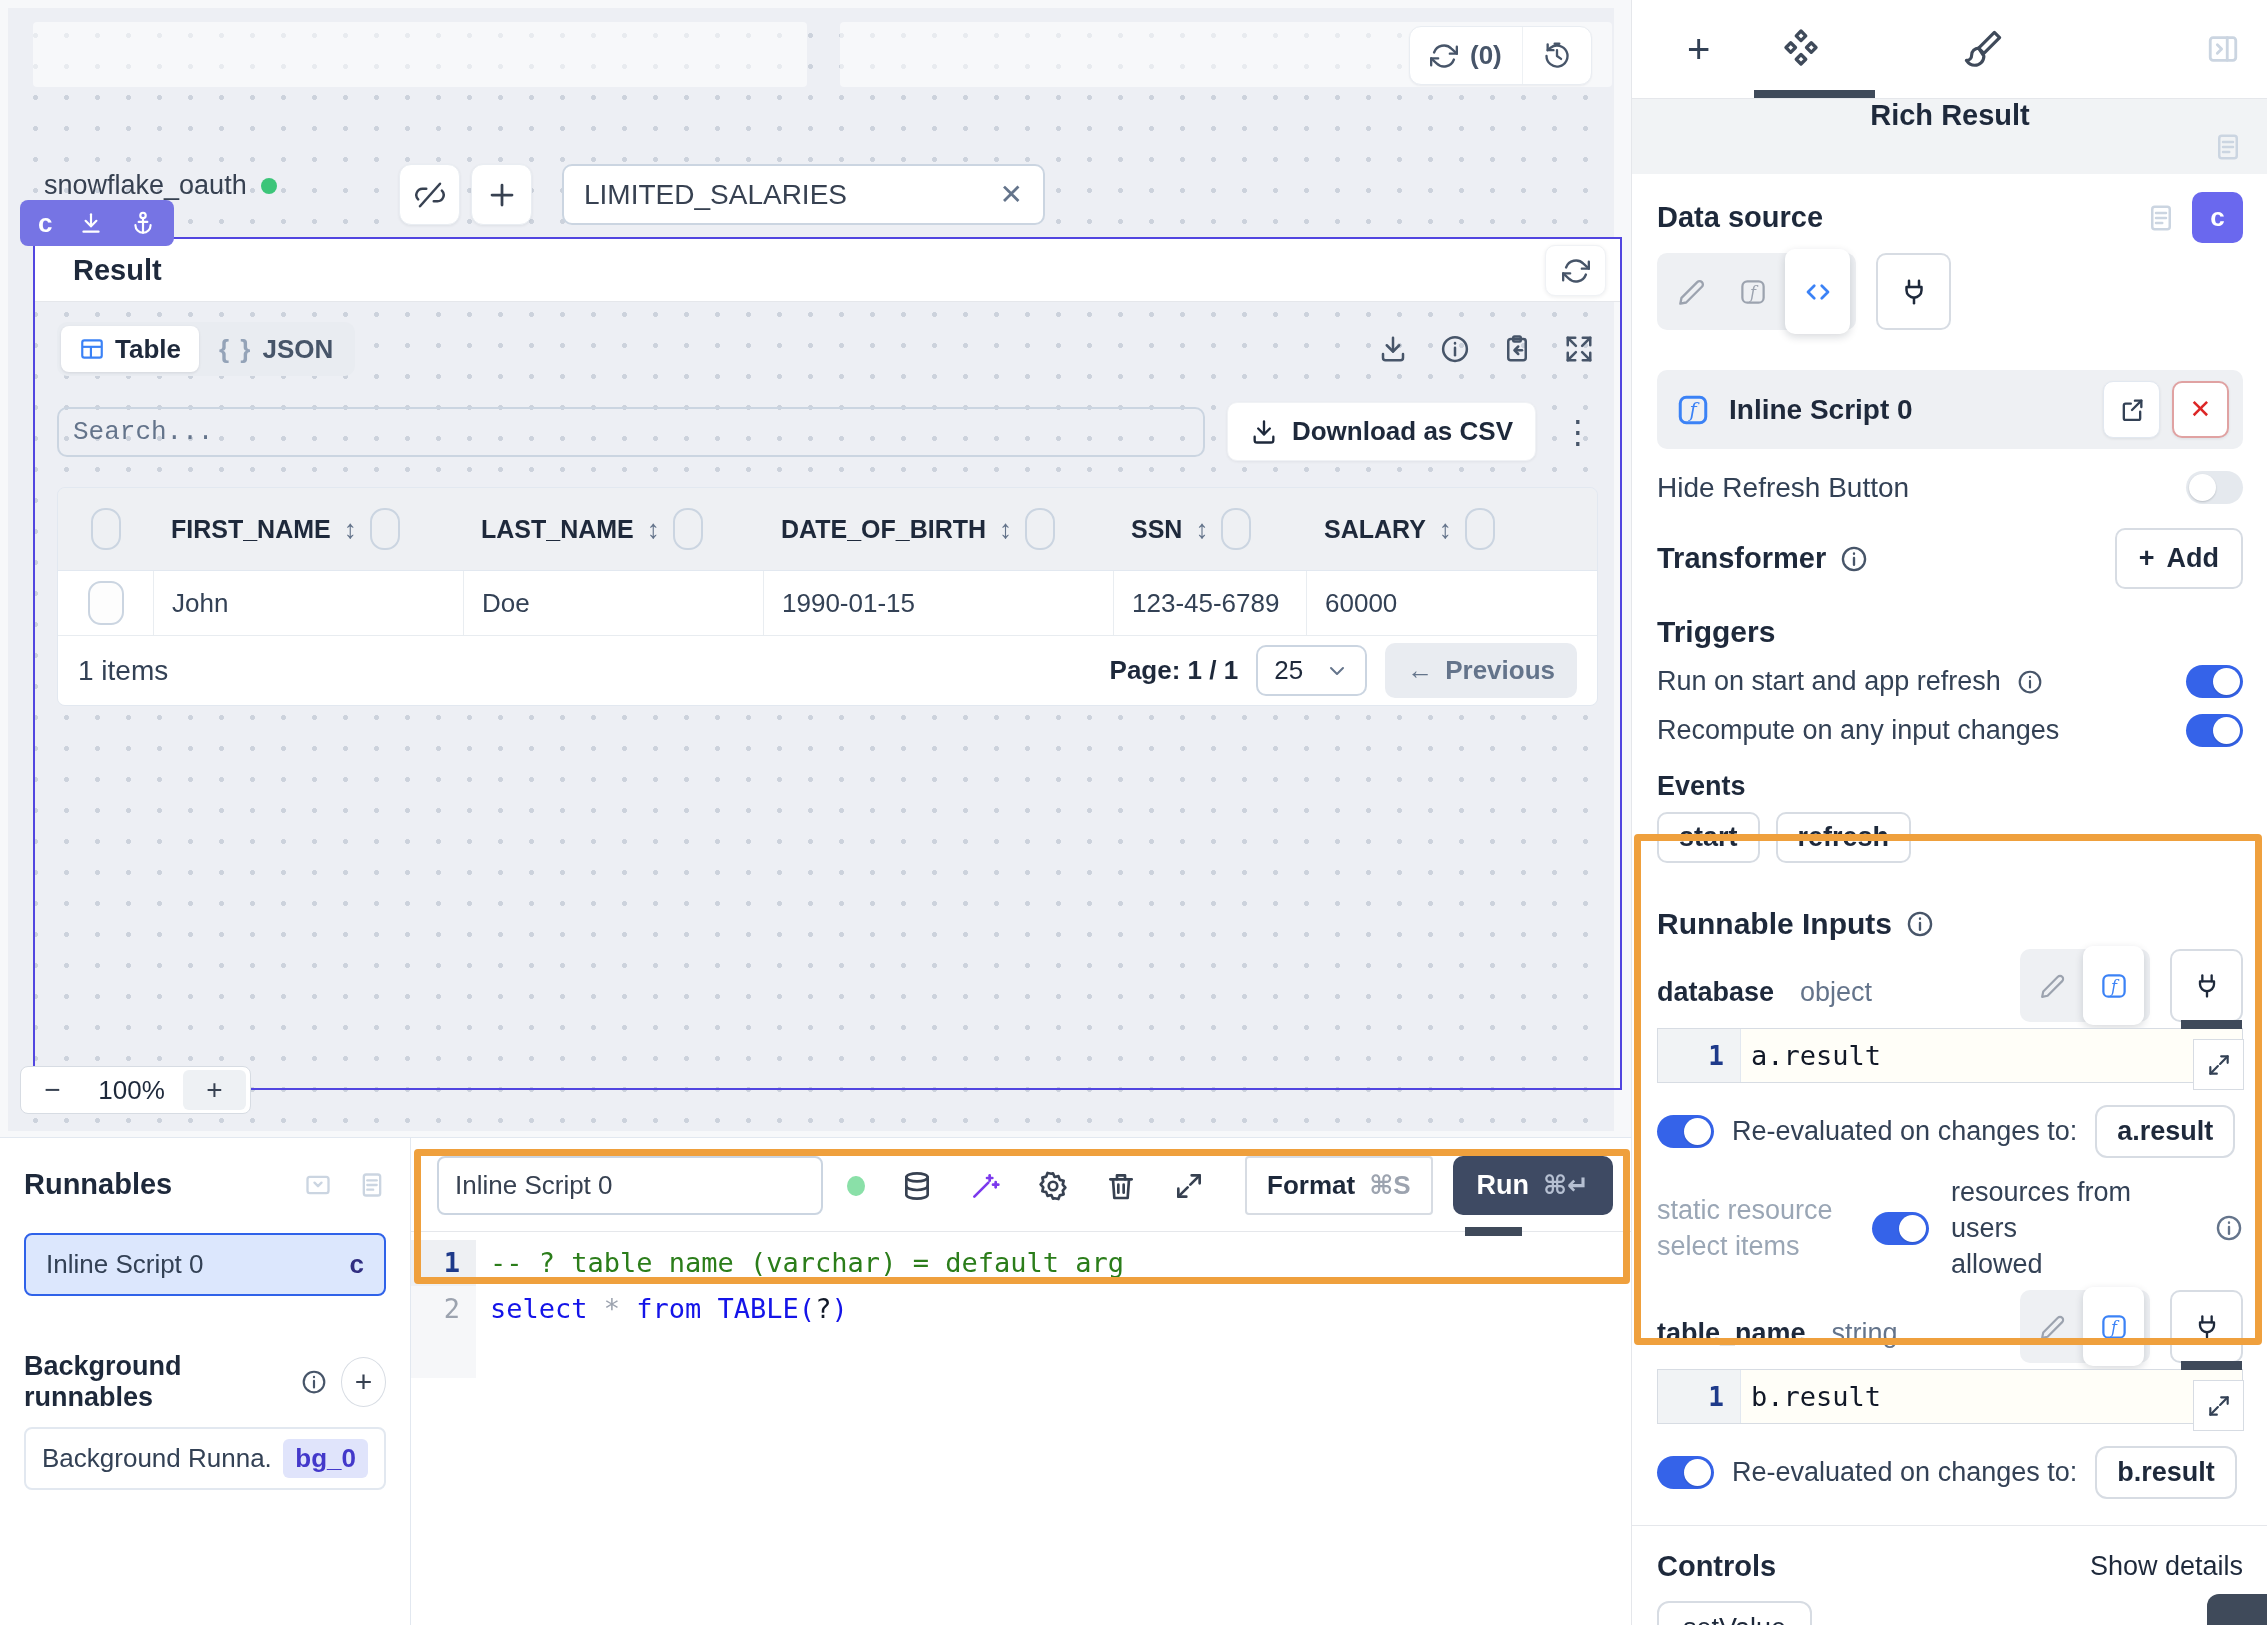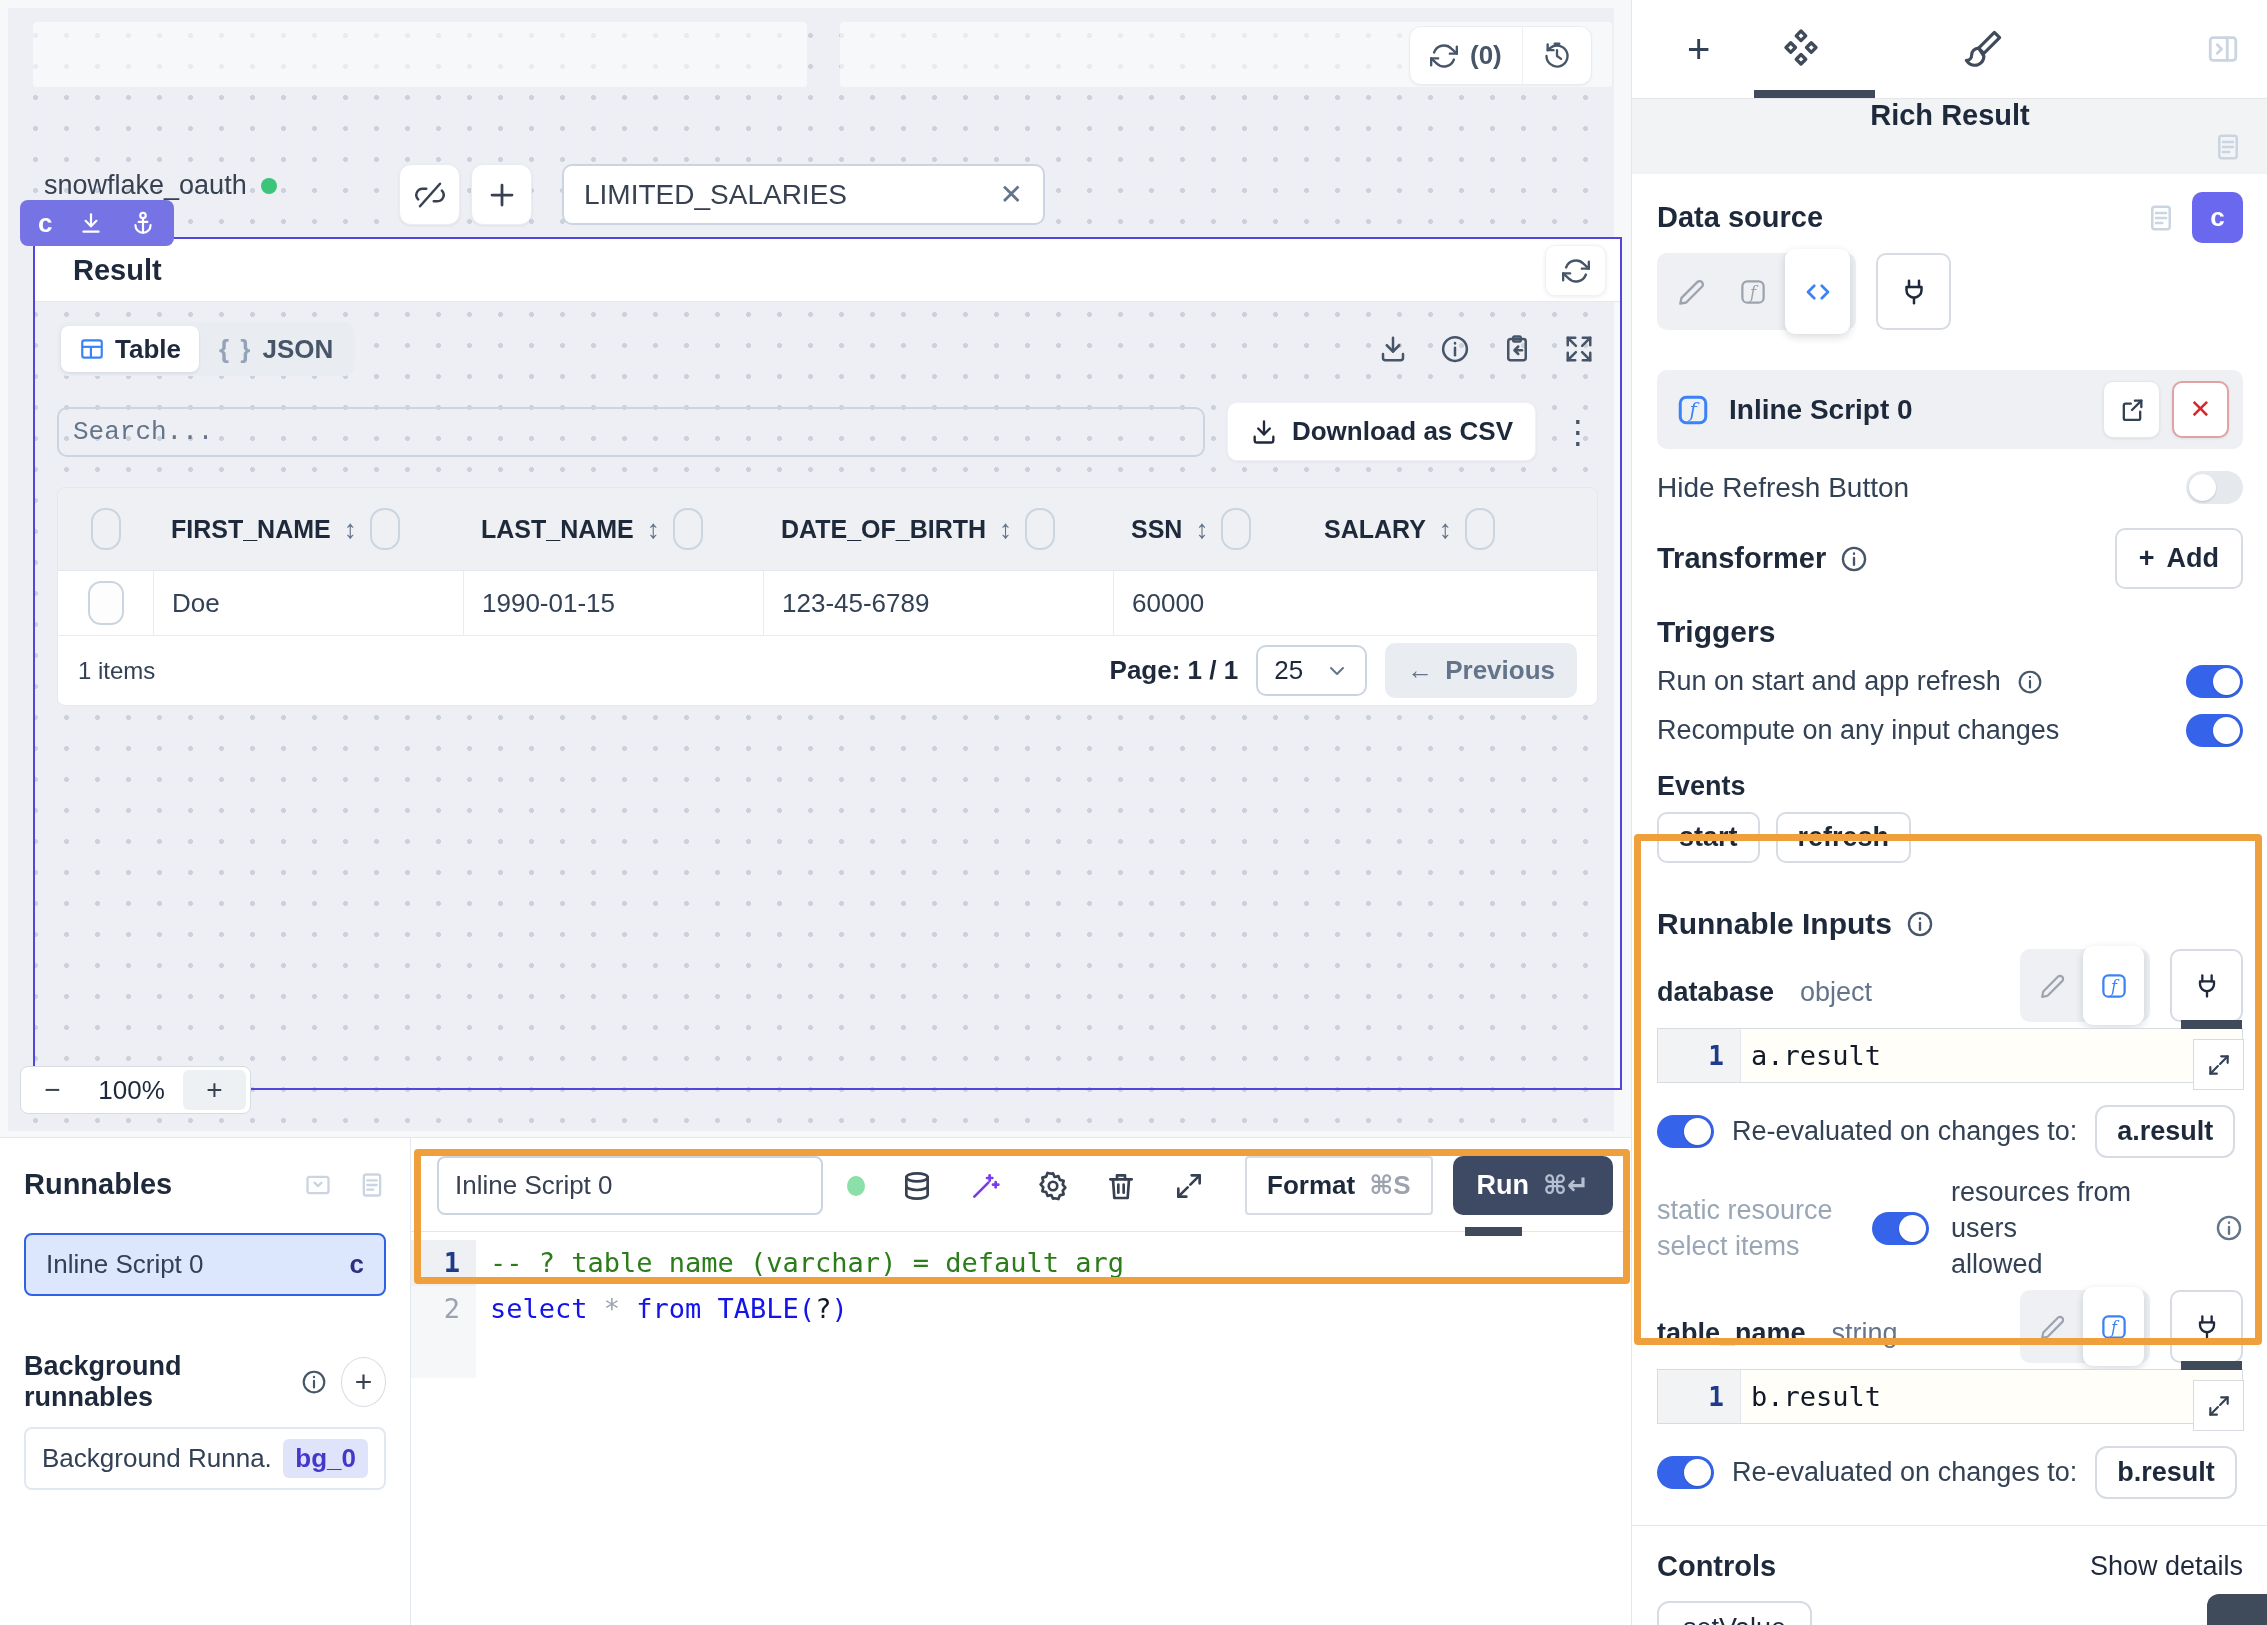--- a/index.html
+++ b/index.html
@@ -65,21 +65,21 @@
   .dt-head { display:grid; grid-template-columns:95px 310px 300px 350px 193px 1fr; height:83px; background:#eef0f3; border-bottom:1px solid #e2e8f0; align-items:center; }
   .dt-head .hcell { display:flex; align-items:center; gap:13px; font-weight:bold; font-size:25px; color:#1e293b; padding-left:18px; }
   .dt-head .hcell:first-child { justify-content:center; padding-left:0; }
   .sort-ic { color:#64748b; font-size:26px; }
   .pill-check { width:30px; height:42px; border:2px solid #cbd5e1; border-radius:14px; background:transparent; flex:none; }
   .row-check { width:36px; height:44px; border:2px solid #cbd5e1; border-radius:13px; background:#fdfdfd; }
   .dt-row { display:grid; grid-template-columns:95px 310px 300px 350px 193px 1fr; height:65px; background:#fff; align-items:center; border-bottom:1px solid #e8ecf0; }
   .dt-row .cell { padding-left:18px; font-size:26px; color:#334155; height:100%; display:flex; align-items:center; border-left:1px solid #e9edf1; }
   .dt-row .cell:first-child { border-left:none; justify-content:center; padding-left:0; }
   .dt-foot { height:69px; background:#fff; display:flex; align-items:center; padding:0 20px; }
-  .dt-foot .items { font-size:24px; color:#334155; }
+  .dt-foot .items { font-size:28px; color:#334155; }
   .dt-foot .right { margin-left:auto; display:flex; align-items:center; gap:18px; }
   .page-label { font-size:26px; color:#1e293b; font-weight:bold; }
   .size-select { width:111px; height:51px; border:2px solid #cbd5e1; border-radius:10px; display:flex; align-items:center; justify-content:space-between; padding:0 16px; font-size:26px; color:#1e293b; background:#fff; }
   .prev-btn { height:55px; background:#e9ecf1; border-radius:10px; display:flex; align-items:center; gap:12px; padding:0 22px; color:#64748b; font-weight:bold; font-size:26px; }
 
   .zoom-ctrl { position:absolute; left:12px; top:1058px; width:231px; height:48px; background:#fff; border:1px solid #d7dce3; border-radius:8px;
     display:flex; align-items:center; z-index:6; }
   .zoom-ctrl .zbtn { width:63px; text-align:center; font-size:28px; color:#374151; }
   .zoom-ctrl .zlevel { flex:1; text-align:center; font-size:26px; color:#1e293b; }
   .zoom-ctrl .zplus { background:#eef1f4; border-radius:6px; margin:4px; height:40px; line-height:40px; }
@@ -405,20 +405,21 @@
         <div class="hcell">
           <span>SALARY</span>
           <span class="sort-ic">↕</span>
           <span class="pill-check"></span>
         </div>
       </div>
       <div class="dt-row">
         <div class="cell">
             <span class="row-check"></span>
           </div>
+        <div class="cell">John</div>
         <div class="cell">Doe</div>
         <div class="cell">1990-01-15</div>
         <div class="cell">123-45-6789</div>
         <div class="cell">60000</div>
       </div>
       <div class="dt-foot">
         <span class="items">1 items</span>
         <div class="right">
           <span class="page-label">Page: 1 / 1</span>
           <div class="size-select">

